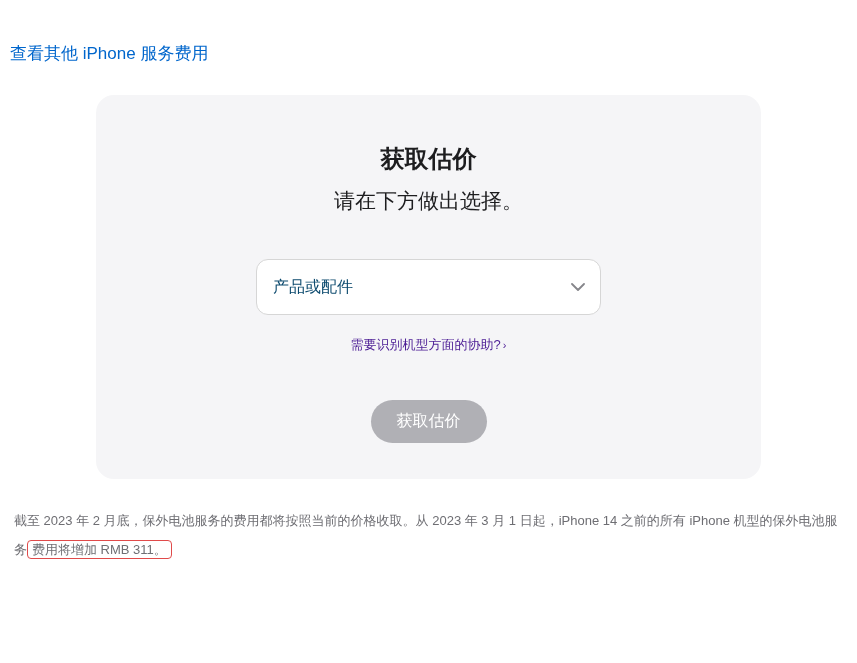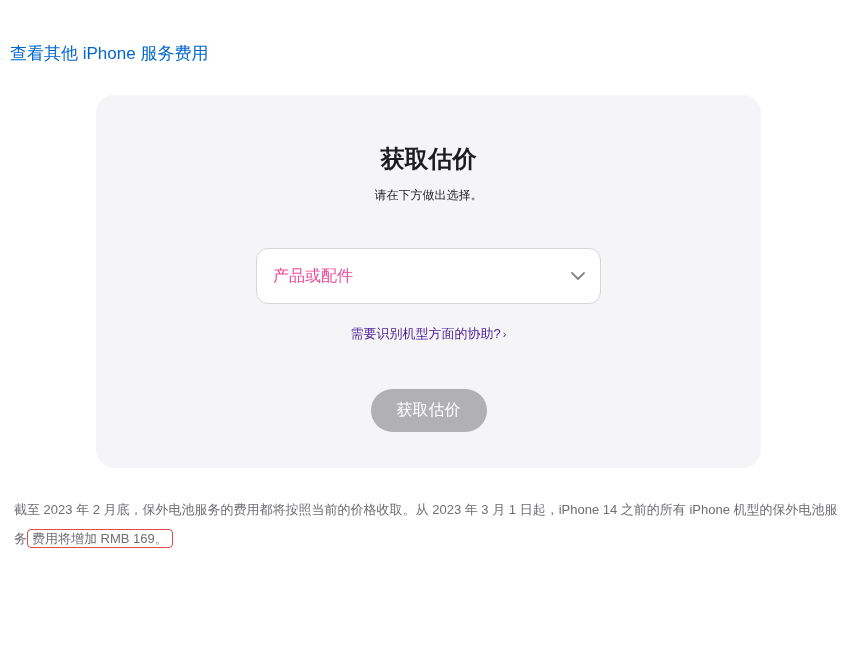--- a/index.html
+++ b/index.html
@@ -35,38 +35,38 @@
       padding: 48px 40px 36px;
       text-align: center;
     }
     .card-title {
       font-size: 24px;
       font-weight: 600;
       color: #1d1d1f;
       margin-bottom: 12px;
     }
     .card-subtitle {
-      font-size: 12px;
+      font-size: 21px;
       color: #1d1d1f;
       margin-bottom: 44px;
     }
     .select-wrapper {
       position: relative;
       max-width: 345px;
       margin: 0 auto 20px;
     }
     .select-field {
       width: 100%;
       height: 56px;
       background: #ffffff;
       border: 1px solid #d6d6d6;
       border-radius: 12px;
       padding: 0 46px 0 16px;
       font-size: 16px;
-      color: #ec4899;
+      color: #0c4a6e;
       text-align: left;
       cursor: pointer;
       appearance: none;
       outline: none;
       display: flex;
       align-items: center;
     }
     .chevron {
       position: absolute;
       right: 16px;
@@ -145,16 +145,16 @@
       <a href="#">
         <span>需要识别机型方面的协助?</span><span class="help-chevron">›</span>
       </a>
     </div>
 
     <button class="submit-btn">获取估价</button>
   </div>
 
   <div class="footer-text">
     <p>
-      <span>截至 2023 年 2 月底，保外电池服务的费用都将按照当前的价格收取。从 2023 年 3 月 1 日起，iPhone 14 之前的所有 iPhone 机型的保外电池服务</span><span class="highlight-box">费用将增加 RMB 169。</span>
+      <span>截至 2023 年 2 月底，保外电池服务的费用都将按照当前的价格收取。从 2023 年 3 月 1 日起，iPhone 14 之前的所有 iPhone 机型的保外电池服务</span><span class="highlight-box">费用将增加 RMB 311。</span>
     </p>
   </div>
 </div>
 
 </body></html>

